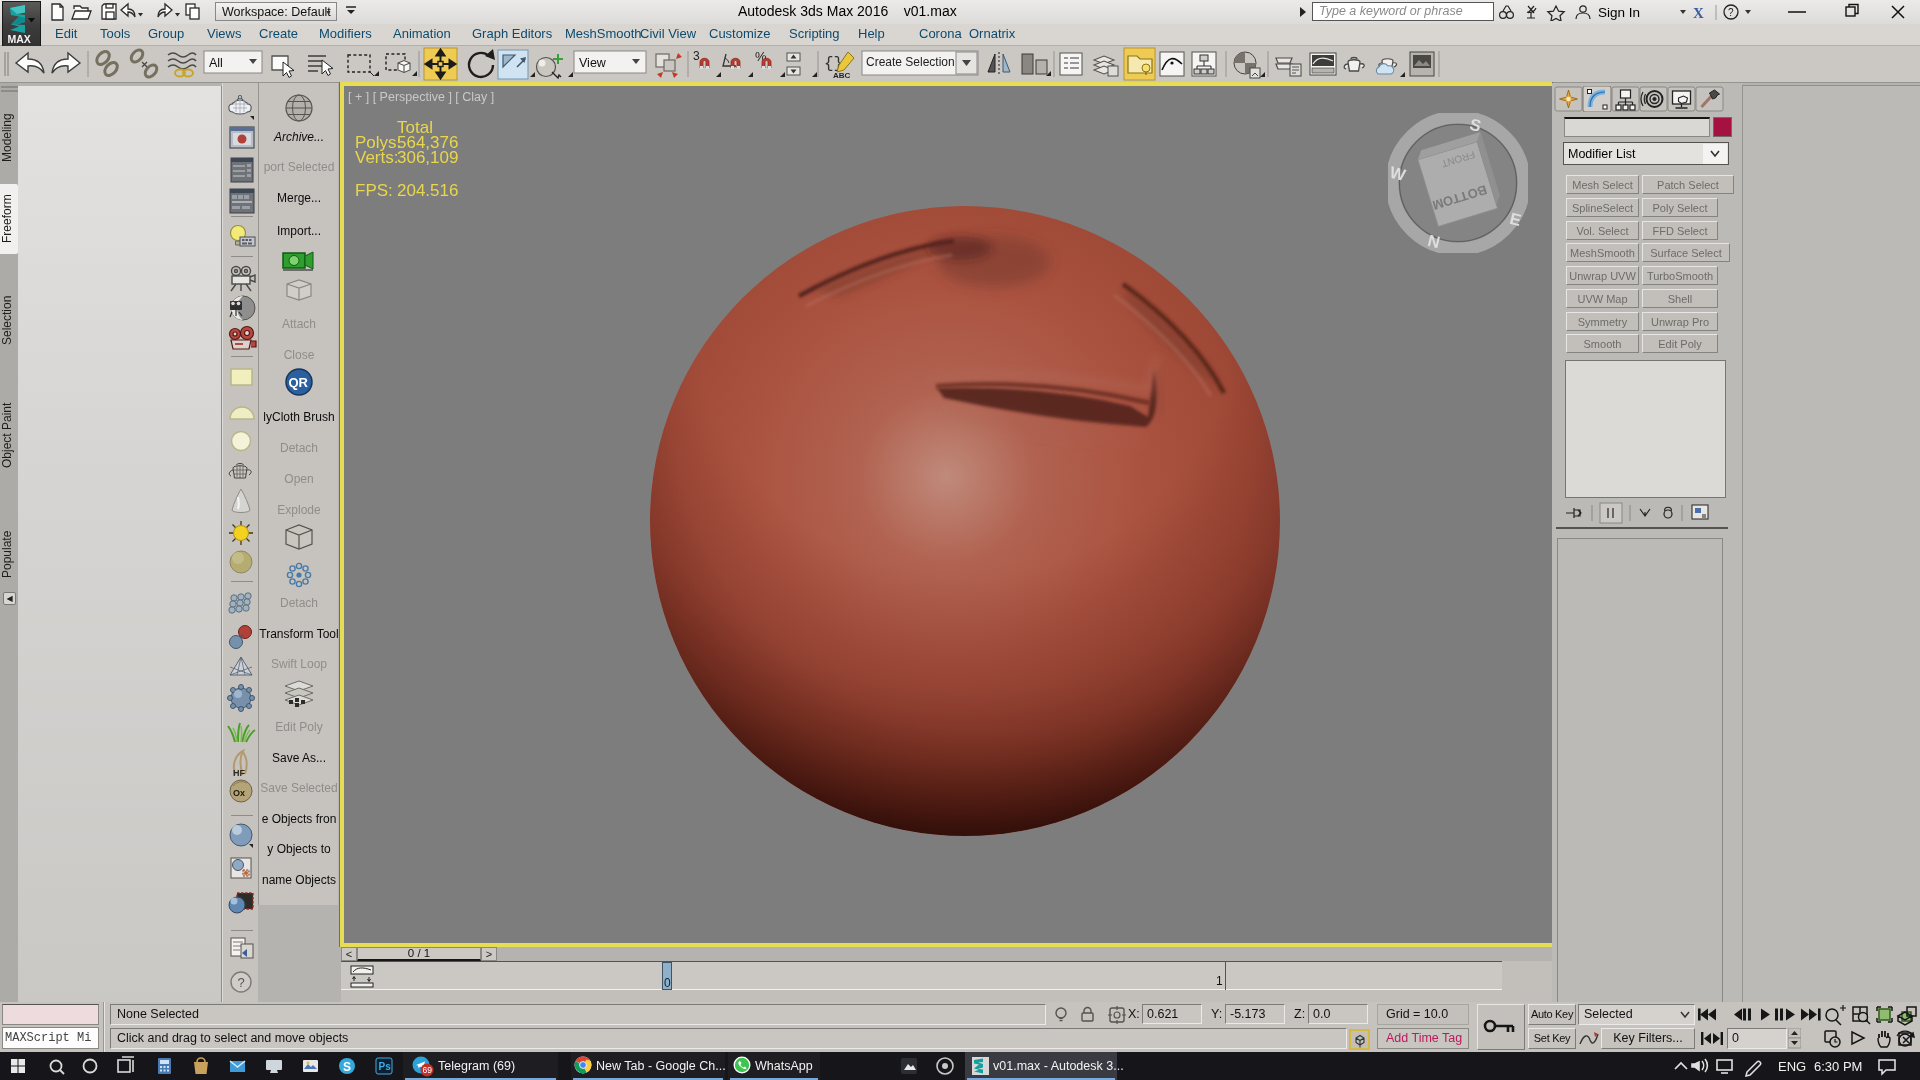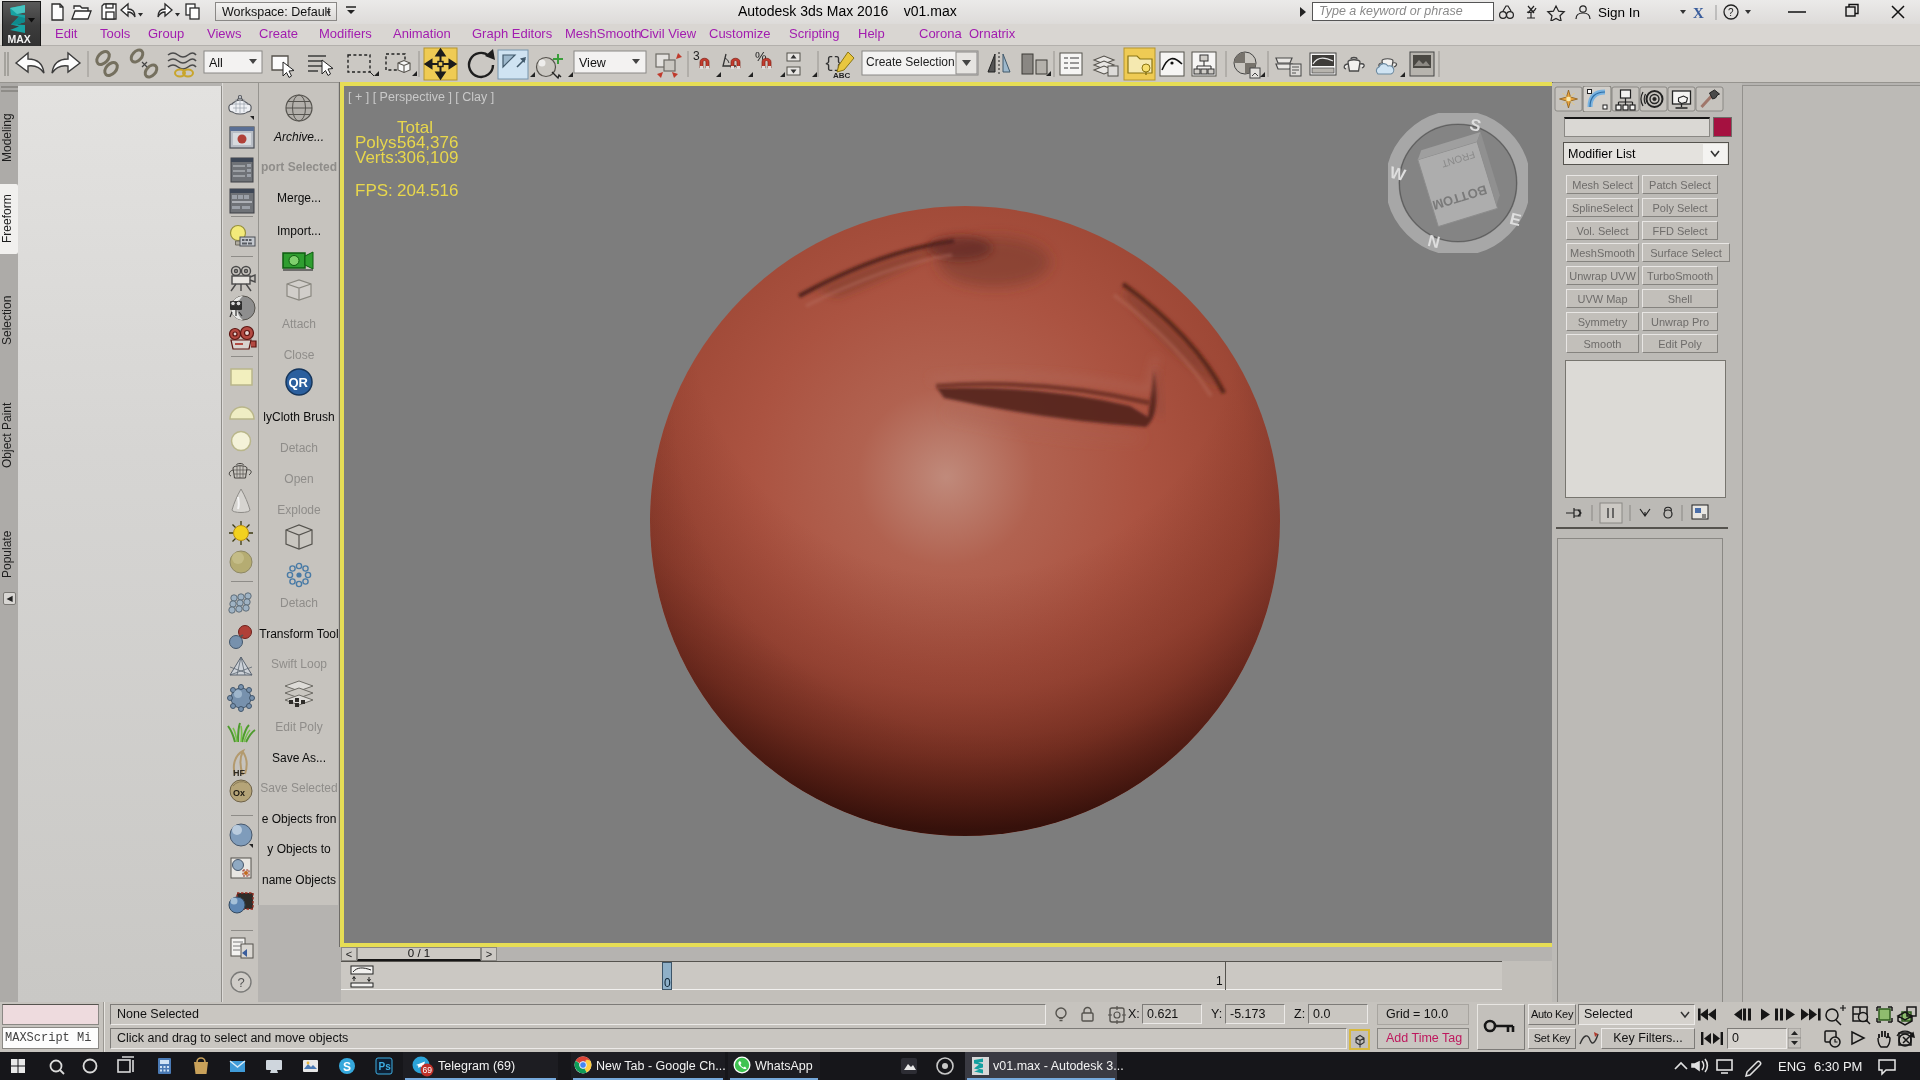--- a/index.html
+++ b/index.html
@@ -6,21 +6,21 @@
 html,body { width:1920px; height:1080px; overflow:hidden; font-family:"Liberation Sans", sans-serif; }
 #root { position:absolute; width:1920px; height:1080px; background:#b5b3b0; }
 .abs { position:absolute; }
 .btn3d { border-top:1px solid #eceae8; border-left:1px solid #eceae8; border-right:1px solid #7d7b78; border-bottom:1px solid #7d7b78; background:#c6c3be; }
 .sunken { border-top:1px solid #7d7b78; border-left:1px solid #7d7b78; border-right:1px solid #eceae8; border-bottom:1px solid #eceae8; background:#cfccc7; }
 
 
 #titlebar { left:0; top:0; width:1920px; height:24px; background:linear-gradient(180deg,#ebeae9,#dddbd9); }
 
 #menubar { left:0; top:24px; width:1920px; height:22px; background:#d9d6d2; border-bottom:1px solid #b3b0ac; }
-.menu { position:absolute; top:2px; font-size:13px; color:#a21caf; }
+.menu { position:absolute; top:2px; font-size:13px; color:#0c4a6e; }
 
 #maxbtn { left:2px; top:1px; width:39px; height:54px; background:linear-gradient(180deg,#5a5a5a,#3c3c3c 45%,#2e2e2e); border:1px solid #191919; }
 
 #toolbar { left:0; top:46px; width:1920px; height:37px; background:#cbc8c3; border-bottom:1px solid #96948f; }
 
 #tabstrip { left:0; top:83px; width:18px; height:919px; background:#adaba8; }
 .vtab { position:absolute; left:0; width:18px; color:#1d1d1d; font-size:12px; writing-mode:vertical-rl; transform:rotate(180deg); text-align:center; white-space:nowrap; }
 .vtab.sel { background:#f1f0ee; border-radius:2px 0 0 2px; }
 #ribbon { left:18px; top:86px; width:204px; height:916px; background:linear-gradient(180deg,#e3e2e0 0%,#d6d5d3 40%,#c9c8c5 100%); border-right:1px solid #908e8a; }
 #iconcol { left:222px; top:83px; width:36px; height:919px; background:#c6c3be; border-left:1px solid #dddbd8; }
@@ -539,21 +539,21 @@
         <text x="14.5" y="987" font-size="13" fill="#555" font-family="Liberation Sans">?</text>
       </g>
     </svg>
   </div>
   <div class="abs" id="btncol">
     <svg class="abs" style="left:20px; top:10px;" width="40" height="30" viewBox="0 0 40 30">
       <circle cx="20" cy="15" r="13" fill="#b3b0ab" stroke="#55534e" stroke-width="1.2"></circle>
       <path d="M20 2 a6.5 13 0 0 0 0 26 M20 2 a6.5 13 0 0 1 0 26 M7 15 h26 M9 8.5 h22 M9 21.5 h22" fill="none" stroke="#55534e" stroke-width="1"></path>
     </svg>
     <div class="lbtn" style="top:47px;font-style:italic;">Archive...</div>
-    <div class="lbtn dis" style="top:77px;font-weight:bold;">port Selected</div>
+    <div class="lbtn dis" style="top:77px;">port Selected</div>
     <div class="lbtn" style="top:108px;">Merge...</div>
     <div class="lbtn" style="top:141px;">Import...</div>
     <svg class="abs" style="left:22px; top:166px;" width="36" height="26" viewBox="0 0 36 26">
       <rect x="2" y="4" width="22" height="15" fill="#2f9e30" stroke="#0e5c10" stroke-width="1.5"></rect>
       <circle cx="13" cy="11.5" r="5" fill="#7fd06e" stroke="#0e5c10"></circle>
       <path d="M24 7 l8 -4 v17 l-8 -4 z" fill="#2f9e30" stroke="#0e5c10"></path>
       <path d="M2 21 h30" stroke="#333" stroke-width="1.2"></path>
     </svg>
     <svg class="abs" style="left:22px; top:193px;" width="36" height="28" viewBox="0 0 36 28">
       <g fill="rgba(220,218,214,0.5)" stroke="#8a8880" stroke-width="1.2">
@@ -784,21 +784,21 @@
 
     <div class="abs" style="left:12px; top:34px; width:146px; height:20px; background:#dad8d4; border:1px solid #8a8884; border-top:2px solid #161616;"></div>
     <div class="abs" style="left:161px; top:34px; width:19px; height:20px; background:#a51140; border:1px solid #6e6c68;"></div>
 
     <div class="abs" style="left:11px; top:59px; width:166px; height:23px; background:#e4e2de; border:1px solid #55534e; font-size:12.5px; color:#000; padding:4px 0 0 4px;">Modifier List
       <span style="position:absolute; right:1px; top:1px; width:24px; height:20px; background:#f4f3f1; text-align:center;"><svg width="12" height="18">
             <path d="M2 7 l4 5 l4 -5" fill="none" stroke="#333" stroke-width="1.6"></path>
           </svg></span>
     </div>
     <div class="modbtn" style="left:14px; top:92px;">Mesh Select</div>
-    <div class="modbtn" style="left:90px; top:92px; width:76px;">Patch Select</div>
+    <div class="modbtn" style="left:90px; top:92px; width:92px;">Patch Select</div>
     <div class="modbtn" style="left:14px; top:115px;">SplineSelect</div>
     <div class="modbtn" style="left:90px; top:115px; width:76px;">Poly Select</div>
     <div class="modbtn" style="left:14px; top:138px;">Vol. Select</div>
     <div class="modbtn" style="left:90px; top:138px; width:76px;">FFD Select</div>
     <div class="modbtn" style="left:14px; top:160px;">MeshSmooth</div>
     <div class="modbtn" style="left:90px; top:160px; width:88px;">Surface Select</div>
     <div class="modbtn" style="left:14px; top:183px;">Unwrap UVW</div>
     <div class="modbtn" style="left:90px; top:183px; width:76px;">TurboSmooth</div>
     <div class="modbtn" style="left:14px; top:206px;">UVW Map</div>
     <div class="modbtn" style="left:90px; top:206px; width:76px;">Shell</div>

